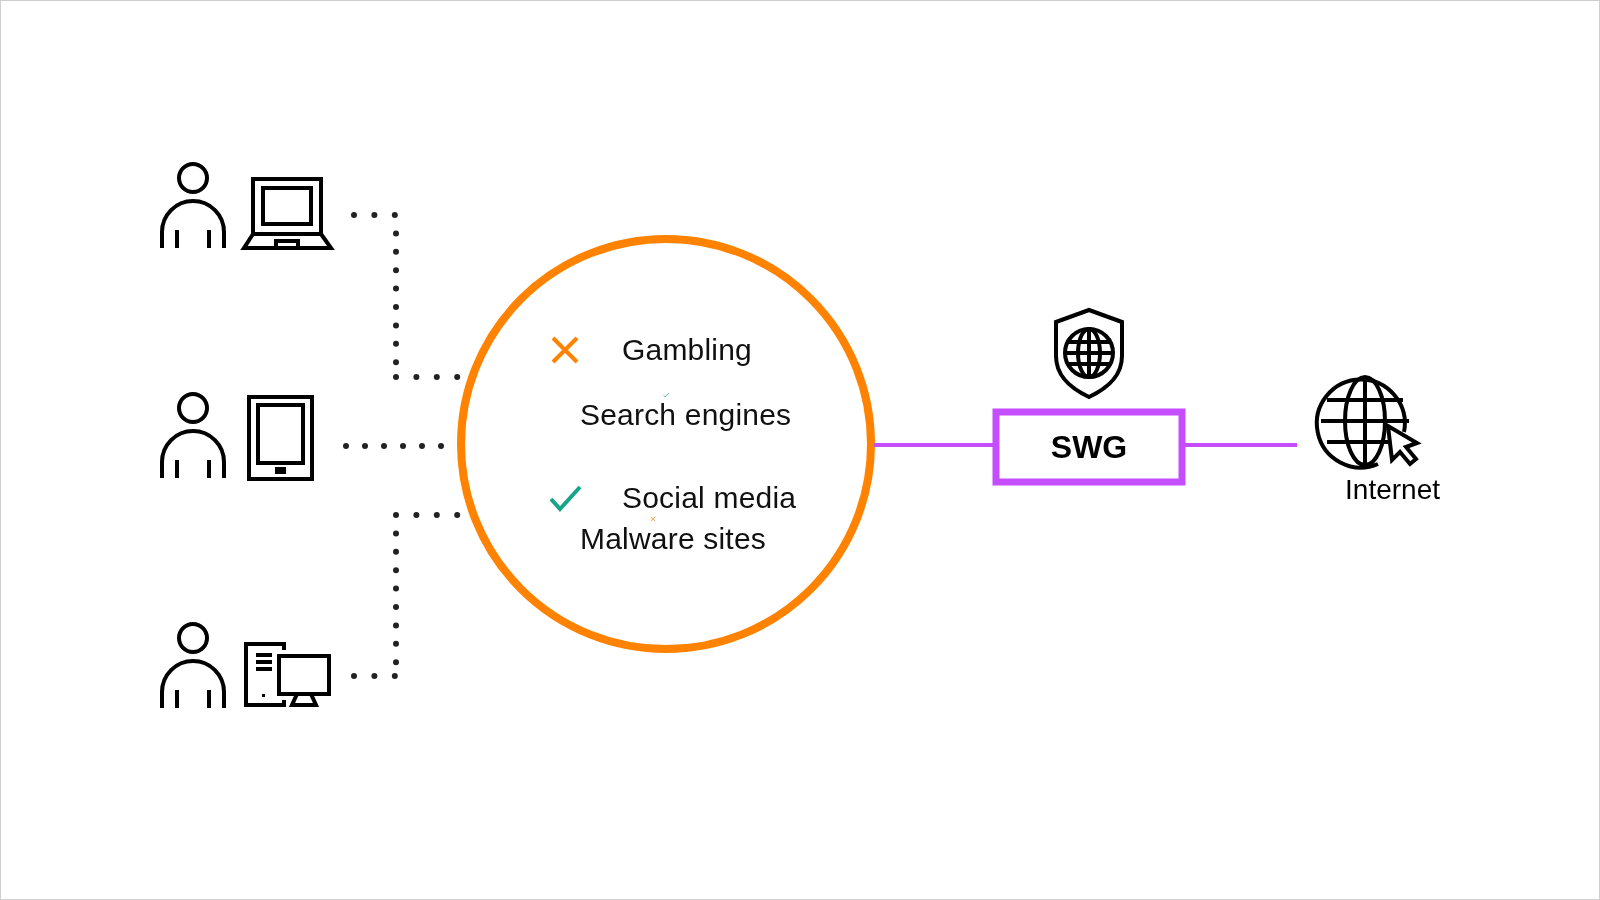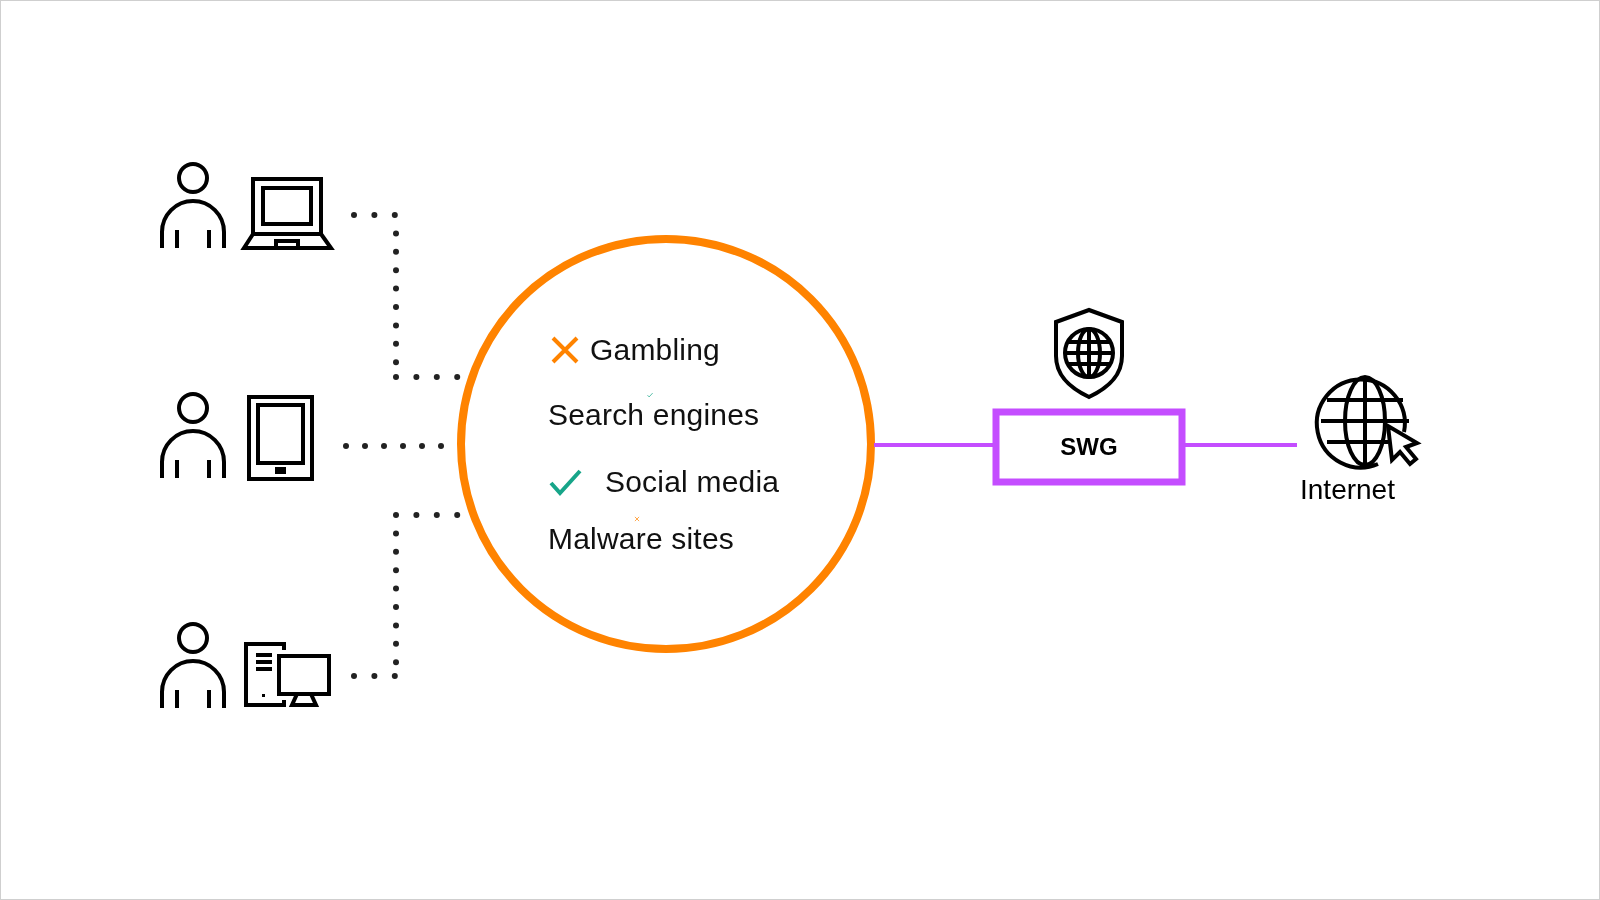--- a/index.html
+++ b/index.html
@@ -3,25 +3,25 @@
 <meta charset="utf-8">
 <style>
   html, body { margin: 0; padding: 0; background: #ffffff; }
   body { width: 1600px; height: 900px; position: relative; overflow: hidden;
          font-family: "Liberation Sans", "DejaVu Sans", sans-serif; }
   .frame { position: absolute; left: 0; top: 0; width: 1598px; height: 898px;
            border: 1px solid #cfcfcf; background: #ffffff; }
   svg.diagram { position: absolute; left: 0; top: 0; }
   .filter-item { position: absolute; left: 548px; height: 40px; display: flex; align-items: center; }
   .filter-item .mark { width: 34px; height: 34px; margin-right: 8px; }
-  .filter-item .txt { font-size: 30px; color: #111; letter-spacing: 0.2px; }
+  .filter-item .txt { font-size: 30px; color: #111; letter-spacing: 0.2px; margin-left: 32px; }
   .swg-label { position: absolute; left: 996px; top: 412px; width: 186px; height: 70px;
                display: flex; align-items: center; justify-content: center;
-               font-size: 24px; font-weight: bold; color: #000; }
-  .internet-label { position: absolute; left: 1300px; top: 474px; width: 140px; text-align: left;
+               font-size: 32px; font-weight: bold; color: #000; }
+  .internet-label { position: absolute; left: 1300px; top: 474px; width: 140px; text-align: right;
                     font-size: 28px; color: #000; }
 </style>
 </head>
 <body>
 
 <div class="frame"></div>
 
 <svg class="diagram" width="1600" height="900" viewBox="0 0 1600 900">
 
   <g id="connectors">
@@ -143,21 +143,21 @@
       <path d="M5 5 L29 29 M29 5 L5 29" stroke="#ff8300" stroke-width="4" fill="none"></path>
     </svg>
     <span class="txt">Gambling</span>
   </div>
   <div class="filter-item" style="top:392px;flex-direction:column;">
     <svg class="mark" viewBox="0 0 34 34">
       <path d="M3 18 L12 28 L32 6" stroke="#17a589" stroke-width="4" fill="none"></path>
     </svg>
     <span class="txt">Search engines</span>
   </div>
-  <div class="filter-item" style="top:462px;gap:15px;">
+  <div class="filter-item" style="top:478px;">
     <svg class="mark" viewBox="0 0 34 34">
       <path d="M3 18 L12 28 L32 6" stroke="#17a589" stroke-width="4" fill="none"></path>
     </svg>
     <span class="txt">Social media</span>
   </div>
   <div class="filter-item" style="top:516px;flex-direction:column;">
     <svg class="mark" viewBox="0 0 34 34">
       <path d="M5 5 L29 29 M29 5 L5 29" stroke="#ff8300" stroke-width="4" fill="none"></path>
     </svg>
     <span class="txt">Malware sites</span>

